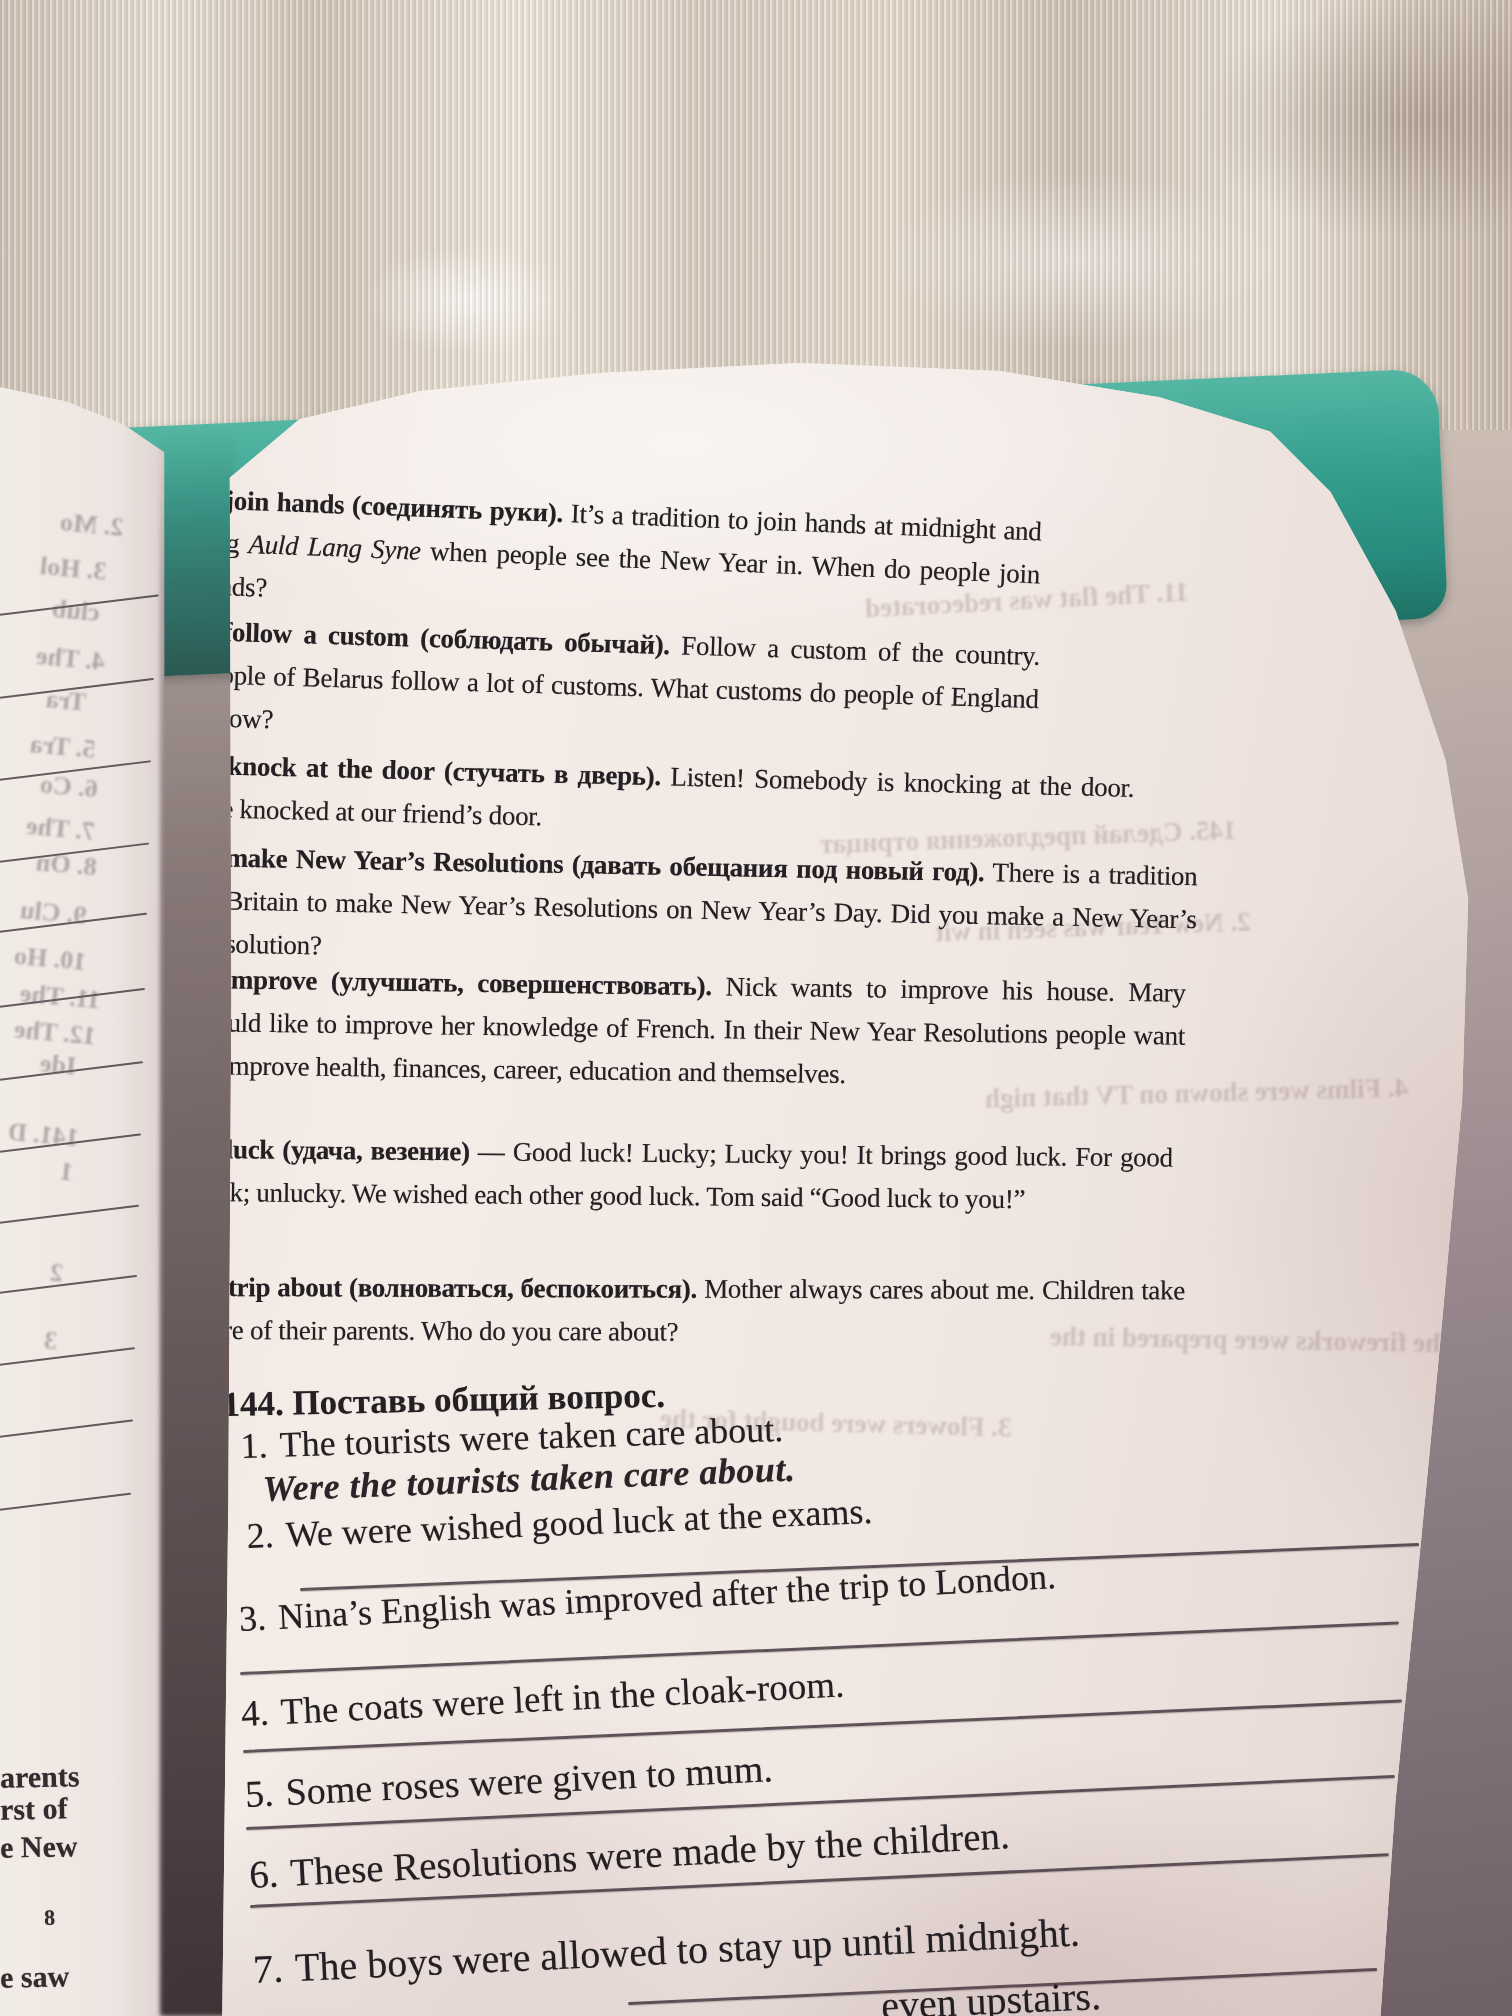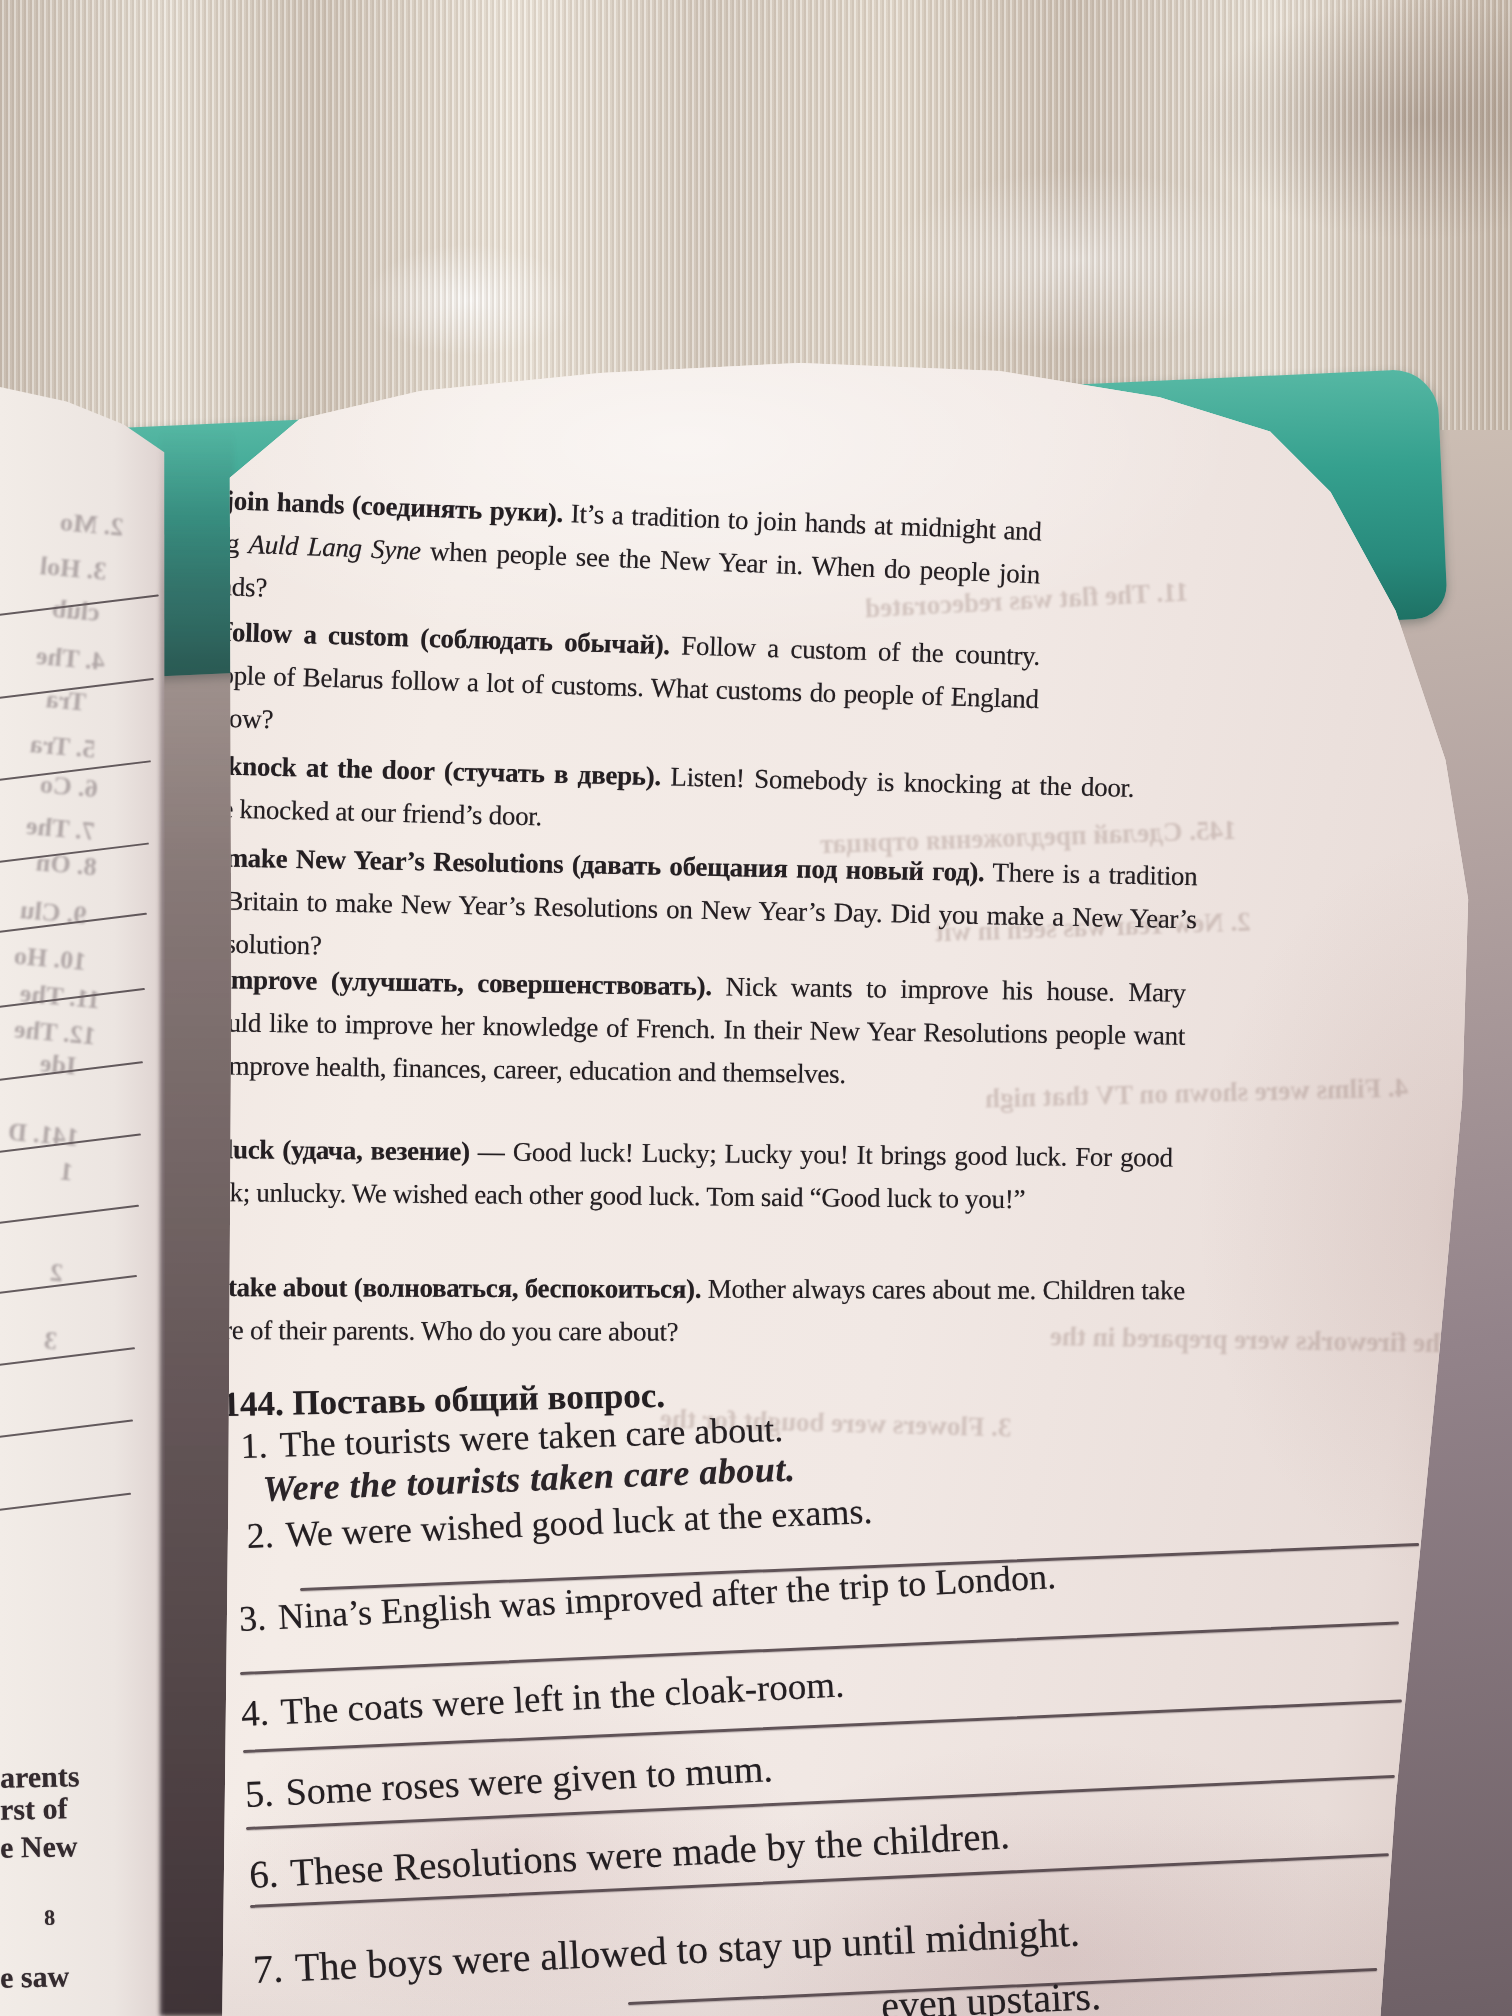--- a/index.html
+++ b/index.html
@@ -179,21 +179,21 @@
       <span>Nick wants to improve his house. Mary would like to improve her knowledge of French. In their New Year Resolutions people want to improve health, finances, career, education and themselves.</span>
     </div>
 
     <div class="para" style="left:198px;top:1128px;width:975px;transform:rotate(0.5deg);">
       <span class="vhead">luck</span>
       <span class="vgloss">(удача, везение)</span>
       <span>— Good luck! Lucky; Lucky you! It brings good luck. For good luck; unlucky. We wished each other good luck. Tom said “Good luck to you!”</span>
     </div>
 
     <div class="para" style="left:200px;top:1266px;width:985px;transform:rotate(0.2deg);">
-      <span class="vhead">take about</span>
+      <span class="vhead">trip about</span>
       <span class="vgloss">(волноваться, беспокоиться).</span>
       <span>Mother always cares about me. Children take care of their parents. Who do you care about?</span>
     </div>
 
     <div class="ex-head" style="left:222px;top:1385px;transform:rotate(-1.2deg);">
       <span>144.</span>
       <span>Поставь общий вопрос.</span>
     </div>
 
     <div class="item" style="left:240px;top:1425px;transform:rotate(-1.8deg);">

